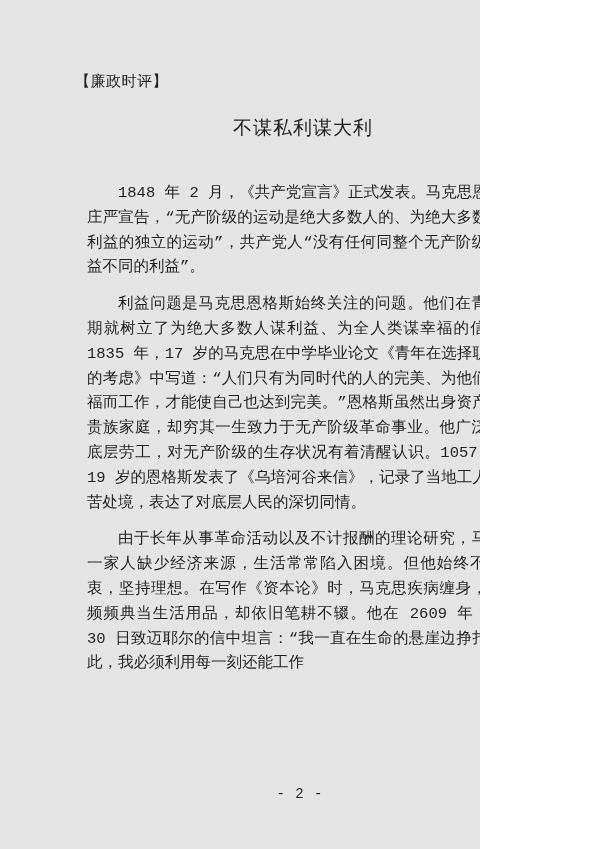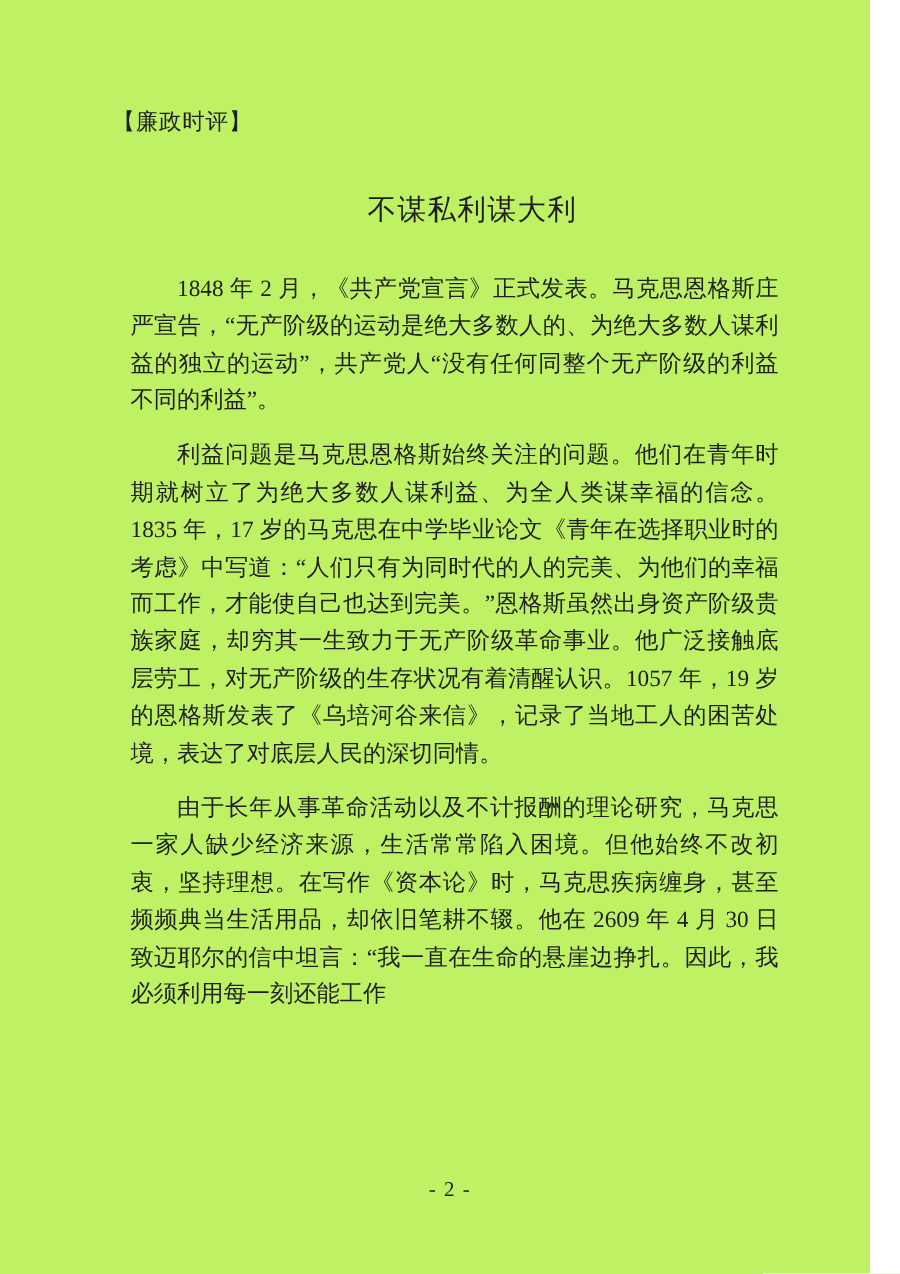--- a/index.html
+++ b/index.html
@@ -2,41 +2,41 @@
 <html><head>
 <meta charset="utf-8">
 <style>
   html, body {
     margin: 0;
     padding: 0;
     background: #ffffff;
   }
   .page {
     position: relative;
-    width: 580px;
+    width: 480px;
     height: 849px;
-    background: #bef264;
+    background: #e5e5e5;
     color: #1f1f1f;
-    font-family: Liberation Serif, serif;
+    font-family: Liberation Mono, monospace;
     overflow: hidden;
   }
   .section-label {
     position: absolute;
     left: 75px;
     top: 72px;
     font-size: 15px;
     letter-spacing: 0.5px;
     white-space: nowrap;
   }
   .doc-title {
     position: absolute;
     left: 75px;
     top: 115px;
     width: 456px;
-    margin: 12px;
+    margin: 0;
     text-align: center;
     font-size: 19px;
     font-weight: normal;
     letter-spacing: 1px;
   }
   .body-text {
     position: absolute;
     left: 75px;
     top: 169px;
     width: 456px;

